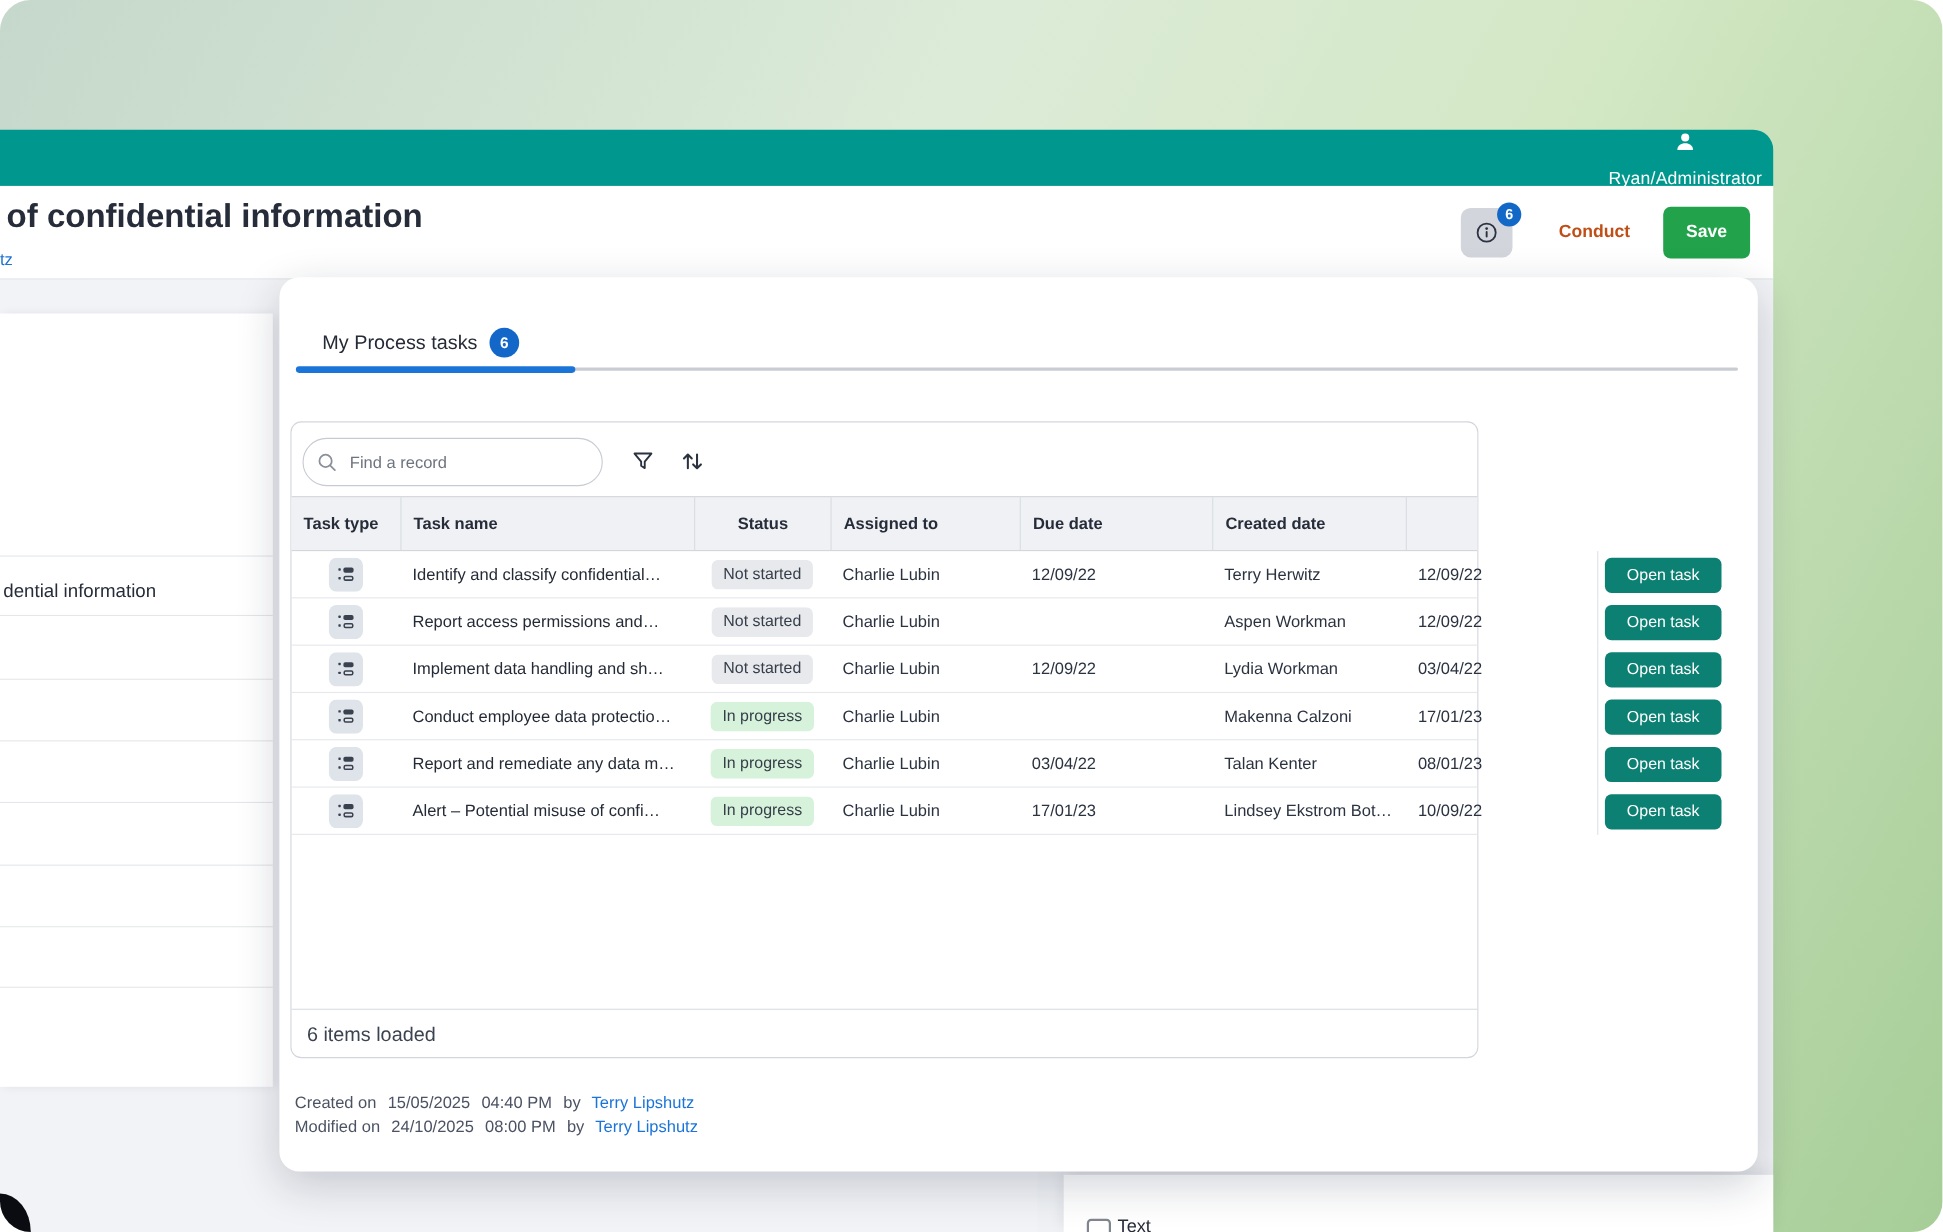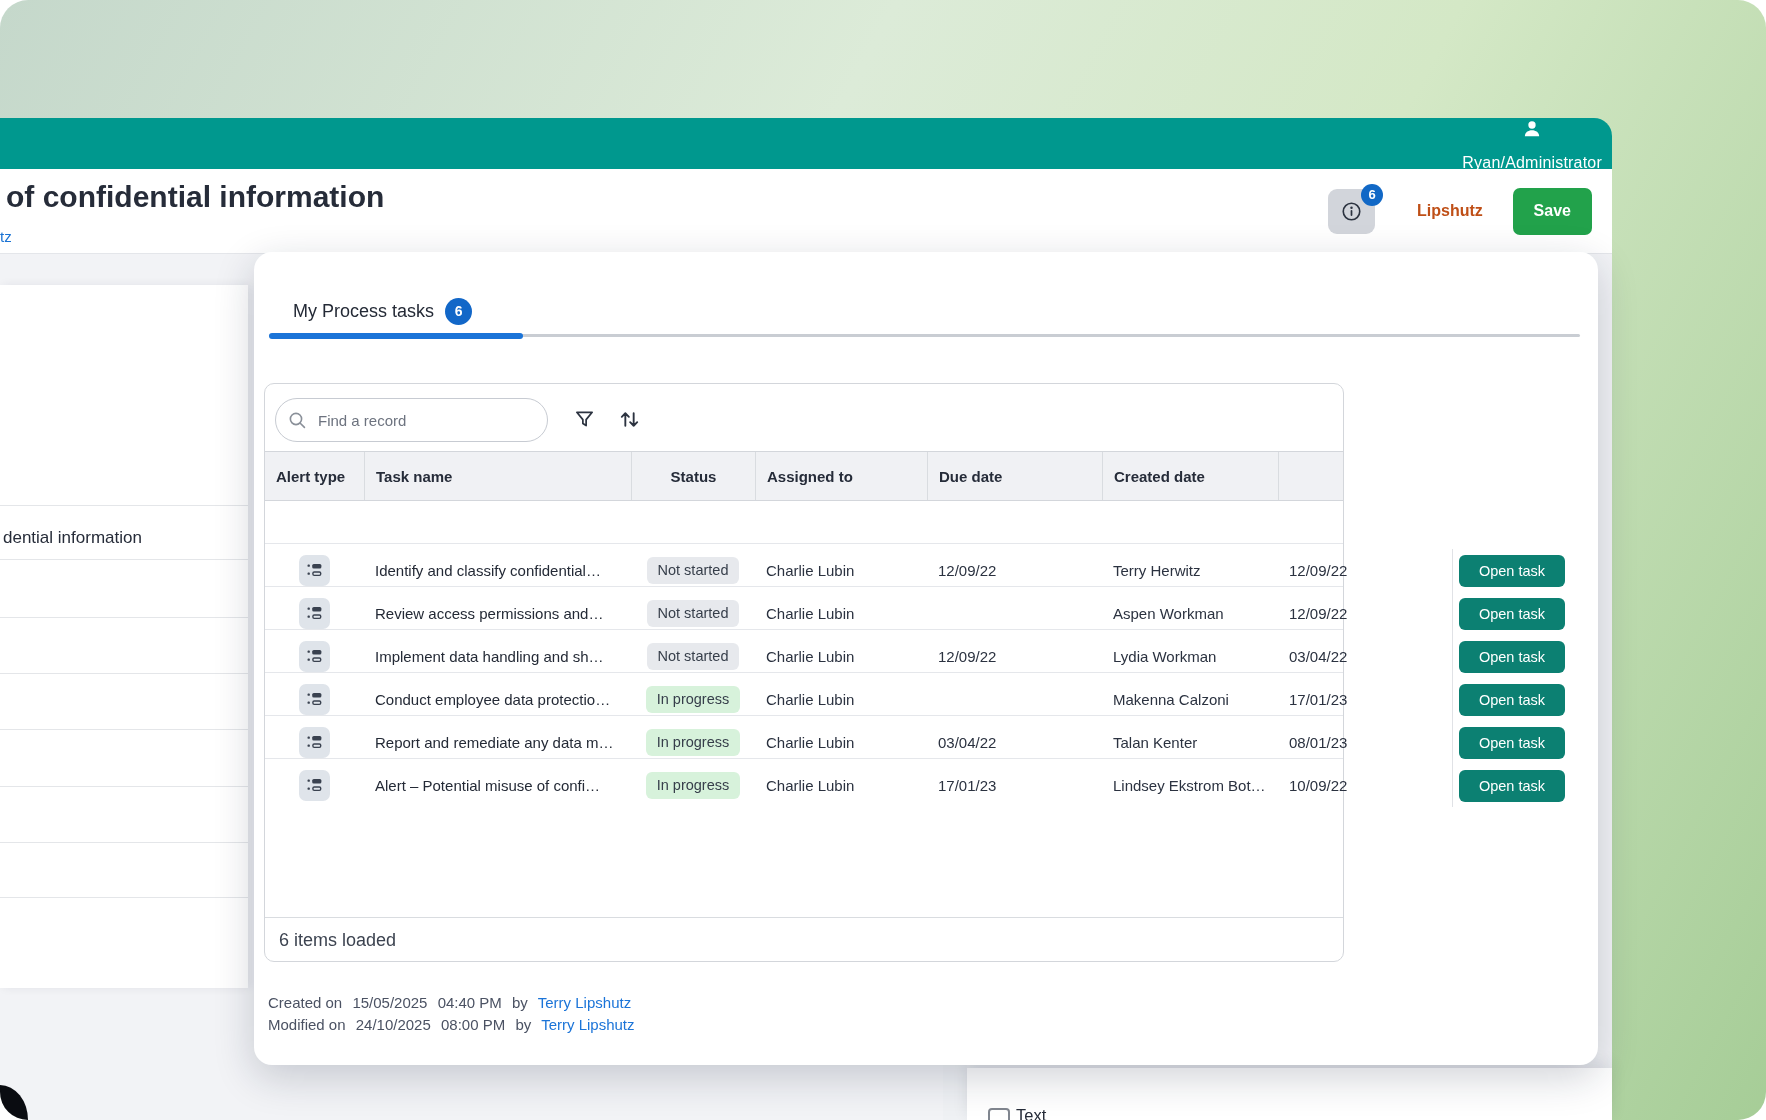--- a/index.html
+++ b/index.html
@@ -45,21 +45,21 @@
   .icon-btn{position:absolute;top:18px;width:34px;height:34px;background:none;border:none;cursor:pointer;display:flex;align-items:center;justify-content:center;padding:0;}
   .filter-btn{left:302px;}
   .sort-btn{left:347px;}
   
   .grid-head{position:absolute;left:0;top:67px;width:100%;height:50px;background:#f0f1f4;border-top:1px solid #d3d6db;border-bottom:1px solid #d3d6db;display:grid;grid-template-columns:99px 267px 124px 172px 175px 176px 174px 119px;box-sizing:border-box;}
   .grid-head .hc{display:flex;align-items:center;padding-left:11px;font-size:15px;font-weight:700;color:#262c39;border-left:1px solid #d9dce0;box-sizing:border-box;white-space:nowrap;overflow:hidden;}
   .grid-head .hc:first-child{border-left:none;}
   .grid-head .hc.center{justify-content:center;padding-left:0;}
   .rows{position:absolute;left:0;top:117px;width:100%;}
   .trow{display:grid;grid-template-columns:99px 267px 124px 172px 175px 176px 174px 119px;height:43px;border-bottom:1px solid #e5e7eb;align-items:center;box-sizing:border-box;}
-  .cell{font-size:15px;color:#2b3240;padding-left:11px;white-space:nowrap;overflow:hidden;margin-top:48px;}
+  .cell{font-size:15px;color:#2b3240;padding-left:11px;white-space:nowrap;overflow:hidden;}
   .cell.name{color:#242a36;}
   .cell.icon-cell{display:flex;justify-content:center;padding-left:0;}
   .cell.status-cell{display:flex;justify-content:center;padding-left:0;}
   .cell.action-cell{display:flex;justify-content:center;padding-left:0;border-left:1px solid #e0e2e6;height:43px;align-items:center;}
   .type-chip{width:31px;height:31px;border-radius:7px;background:#dfe4ea;display:flex;align-items:center;justify-content:center;}
   .badge{height:27px;line-height:27px;border-radius:6px;padding:0 11px;font-size:14.5px;color:#363e4a;display:inline-block;}
   .badge.not-started{background:#e7e9ed;}
   .badge.in-progress{background:#d7f2db;}
   .open-btn{width:106px;height:32px;border:none;border-radius:6px;background:#0c8072;color:#fff;font-size:14.5px;font-family:inherit;cursor:pointer;}
   .tbl-footer{position:absolute;left:0;top:533px;width:100%;height:45px;border-top:1px solid #d9dce0;display:flex;align-items:center;}
@@ -116,21 +116,21 @@
     <div class="info-chip">
       <span>
         <svg width="23" height="23" viewBox="0 0 24 24">
             <circle cx="12" cy="12" r="8.6" fill="none" stroke="#2c3340" stroke-width="1.7"></circle>
             <circle cx="12" cy="8.1" r="1.3" fill="#2c3340"></circle>
             <rect x="11.1" y="10.4" width="1.8" height="6.2" rx="0.9" fill="#2c3340"></rect>
           </svg>
       </span>
       <span class="info-badge">6</span>
     </div>
-    <button class="discard-btn">Lipshutz</button>
+    <button class="discard-btn">Conduct</button>
     <button class="save-btn">Save</button>
   </div>
 
   <div class="modal">
 
     <div class="tab">
       <span class="tab-label">My Process tasks</span>
       <span class="tab-badge">6</span>
     </div>
     <div class="tab-track"></div>
@@ -159,21 +159,21 @@
           <span>
             <svg width="25" height="25" viewBox="0 0 24 24" fill="none" stroke="#2c3340" stroke-width="1.8" stroke-linecap="round" stroke-linejoin="round">
                 <path d="M8 18V6M8 6L4.6 9.4M8 6l3.4 3.4"></path>
                 <path d="M16 6v12M16 18l-3.4-3.4M16 18l3.4-3.4"></path>
               </svg>
           </span>
         </button>
       </div>
 
       <div class="grid-head">
-        <div class="hc">Alert type</div>
+        <div class="hc">Task type</div>
         <div class="hc">Task name</div>
         <div class="hc center">Status</div>
         <div class="hc">Assigned to</div>
         <div class="hc">Due date</div>
         <div class="hc">Created date</div>
         <div class="hc"></div>
       </div>
 
       <div class="rows">
   <div class="trow">
@@ -204,21 +204,21 @@
     <div class="cell icon-cell">
       <span class="type-chip">
         <svg width="17" height="17" viewBox="0 0 17 17">
                   <rect x="1.6" y="2.6" width="2.2" height="2.2" rx="0.6" fill="#3a4250"></rect>
                   <rect x="6.2" y="2" width="9.2" height="4.6" rx="1.6" fill="#3a4250"></rect>
                   <rect x="1.6" y="10.6" width="2.2" height="2.2" rx="0.6" fill="#3a4250"></rect>
                   <rect x="6.9" y="10" width="7.8" height="3.4" rx="1.3" fill="none" stroke="#3a4250" stroke-width="1.4"></rect>
                 </svg>
       </span>
     </div>
-    <div class="cell name">Review access permissions and…</div>
+    <div class="cell name">Report access permissions and…</div>
     <div class="cell status-cell">
       <span class="badge not-started">Not started</span>
     </div>
     <div class="cell">Charlie Lubin</div>
     <div class="cell"></div>
     <div class="cell">Aspen Workman</div>
     <div class="cell">12/09/22</div>
     <div class="cell action-cell">
       <button class="open-btn">Open task</button>
     </div>

